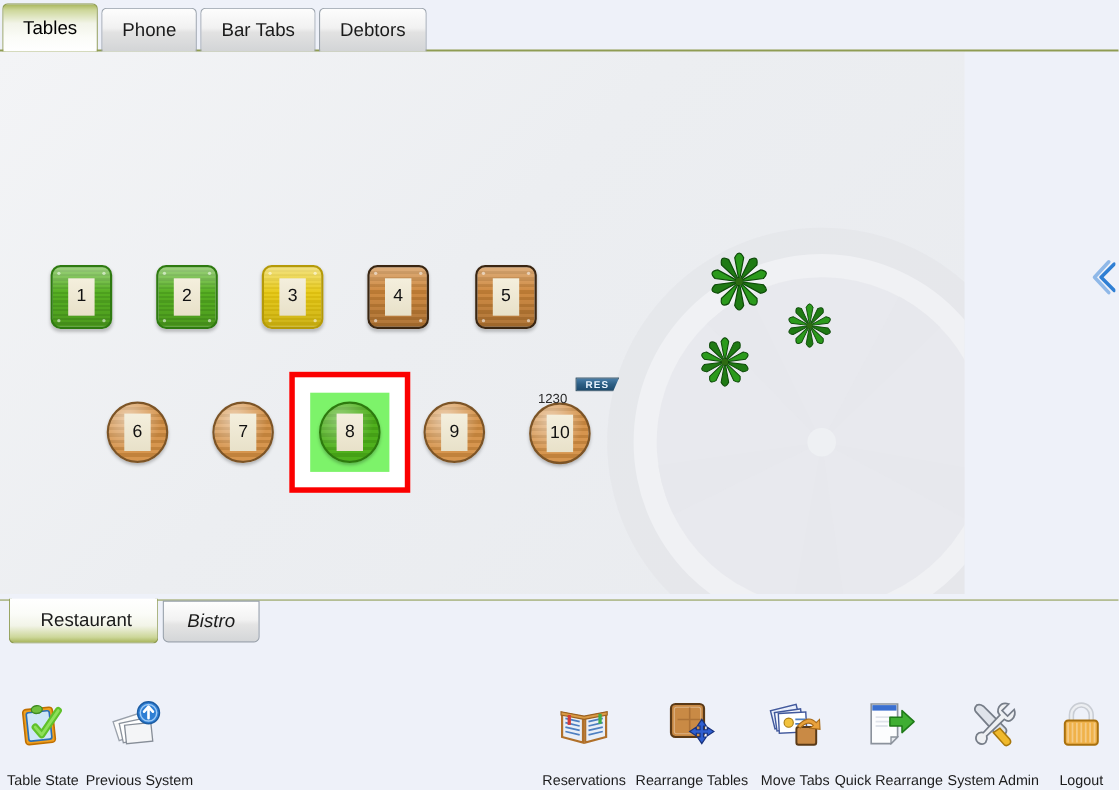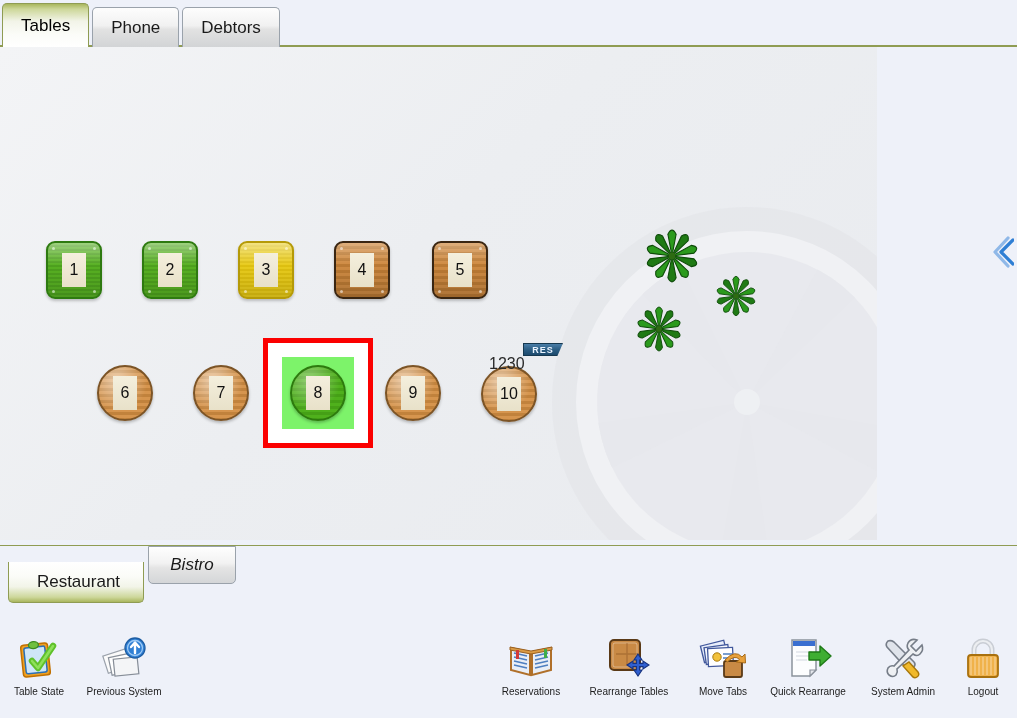--- a/index.html
+++ b/index.html
@@ -148,21 +148,21 @@
     width: 40px; height: 13px;
     background: linear-gradient(to bottom,#4a7ea8 0%, #2d5f85 48%, #1d4a6d 100%);
     border: 1px solid #16384f;
     clip-path: polygon(0 0, 100% 0, 86% 100%, 0 100%);
     color: #eaf4ff; font-size: 9px; font-weight: bold;
     letter-spacing: 1px;
     display: flex; align-items: center; justify-content: center; margin-left: 36px;
   }
   .res-time {
     position: absolute; left: 2px; top: 12px;
-    font-size: 16px; color: #2a2a2a;
+    font-size: 12px; color: #2a2a2a;
     font-family: "Liberation Sans", sans-serif;
   }
 
   
   .plant { position: absolute; }
   .collapse-arrow { position:absolute; cursor:pointer; }
 
   
   #sectionbar {
     position: absolute; left: 0; top: 540px; width: 1017px; height: 55px;
@@ -176,48 +176,51 @@
     height: 38px;
     display: flex; align-items: center; justify-content: center;
     font-size: 17px; color: #1a1a1a;
     border: 1px solid #9aa2ab;
     border-radius: 0 0 5px 5px;
     background: linear-gradient(to bottom, #fefefe 0%, #f2f2f2 45%, #e4e4e4 58%, #d4d6d8 100%);
     white-space: nowrap; padding: 0 16px;
     cursor: pointer;
   }
   .stab.active {
-    top: 22px; height: 41px;
+    top: 4px; height: 41px;
     border: 1px solid #8f9c53; border-top: none;
     background: linear-gradient(to bottom, #ffffff 0%, #fbfcf8 35%, #f2f4e8 62%, #cdd79a 88%, #a9b65e 100%);
     z-index: 5;
     padding-left: 21px;
   }
 
   
   #bottombar {
     position: absolute; left: 0; top: 595px; width: 1017px; height: 123px;
     background: #eef1f9;
   }
   .tool { position: absolute; text-align: center; cursor: pointer; }
   .tool .ic { height: 52px; display:flex; align-items:center; justify-content:center; }
-  .tool .lbl { font-size: 10px; color: #1c1c1c; margin-top: 2px; white-space: nowrap; }
+  .tool .lbl { font-size: 13px; color: #1c1c1c; margin-top: 18px; white-space: nowrap; }
 </style>
 </head>
 <body>
 
 <div id="app">
 
   <div id="topbar">
     <div class="tabs" id="top-tabs">
         <div class="ttab active">
           <span>Tables</span>
         </div>
         <div class="ttab">
           <span>Phone</span>
+        </div>
+        <div class="ttab">
+          <span>Bar Tabs</span>
         </div>
         <div class="ttab">
           <span>Debtors</span>
         </div>
       </div>
   </div>
 
   <div id="floor">
     <div class="wm-outer"></div>
     <div class="wm-inner">

